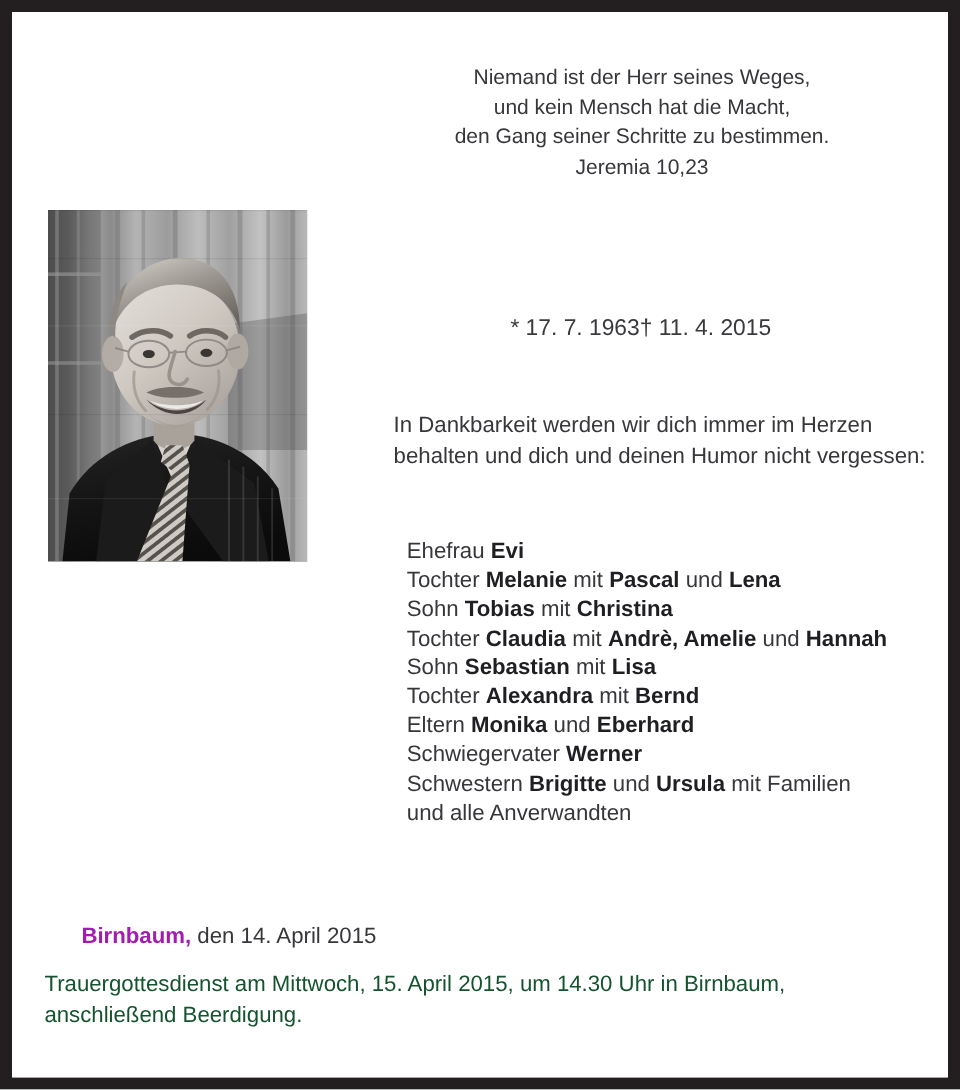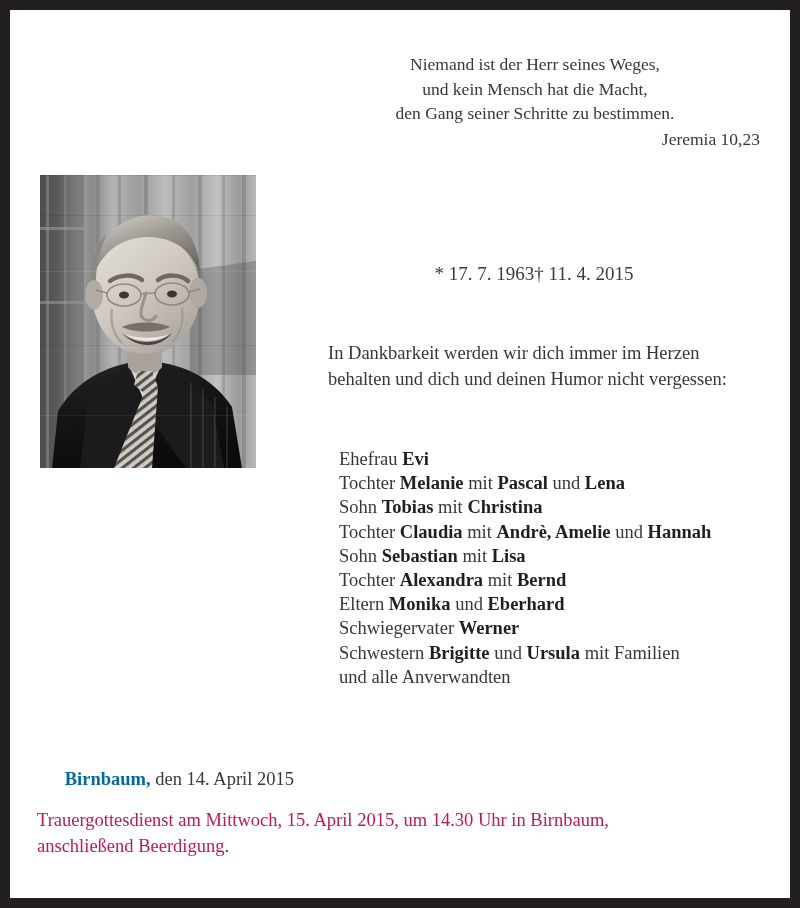--- a/index.html
+++ b/index.html
@@ -14,21 +14,20 @@
     overflow: hidden;
   }
 
   .obituary-frame {
     position: relative;
     box-sizing: border-box;
     width: 800px;
     height: 908px;
     background: #231f20;
     padding: 10px;
-    font-family: Liberation Serif, serif;
   }
 
   .obituary-page {
     position: relative;
     box-sizing: border-box;
     width: 100%;
     height: 100%;
     background: #ffffff;
     overflow: hidden;
   }
@@ -41,21 +40,20 @@
     width: 450px;
     text-align: center;
     color: #37363a;
     font-size: 17.5px;
     line-height: 24.5px;
     font-weight: 400;
   }
   .epigraph-line { display: block; white-space: pre; }
   .epigraph-source {
     display: block;
-    text-align: right;
     margin-top: 1px;
     white-space: pre;
   }
 
   
   .portrait {
     position: absolute;
     left: 30px;
     top: 165px;
     width: 216px;
@@ -124,29 +122,29 @@
   .place-line {
     position: absolute;
     left: 27px;
     top: 732px;
     color: #37363a;
     font-size: 18.5px;
     line-height: 25px;
     font-weight: 400;
     white-space: pre;
   }
-  .place-line b { font-weight: 700; color: #0369a1; }
+  .place-line b { font-weight: 700; color: #a21caf; }
 
   
   .service-info {
     position: absolute;
     left: 27px;
     top: 797px;
     width: 710px;
-    color: #be185d;
+    color: #14532d;
     font-size: 18.5px;
     line-height: 26px;
     font-weight: 400;
   }
   .service-line { display: block; white-space: pre; }
 </style>
 </head>
 <body>
 
 <div class="obituary-frame">

